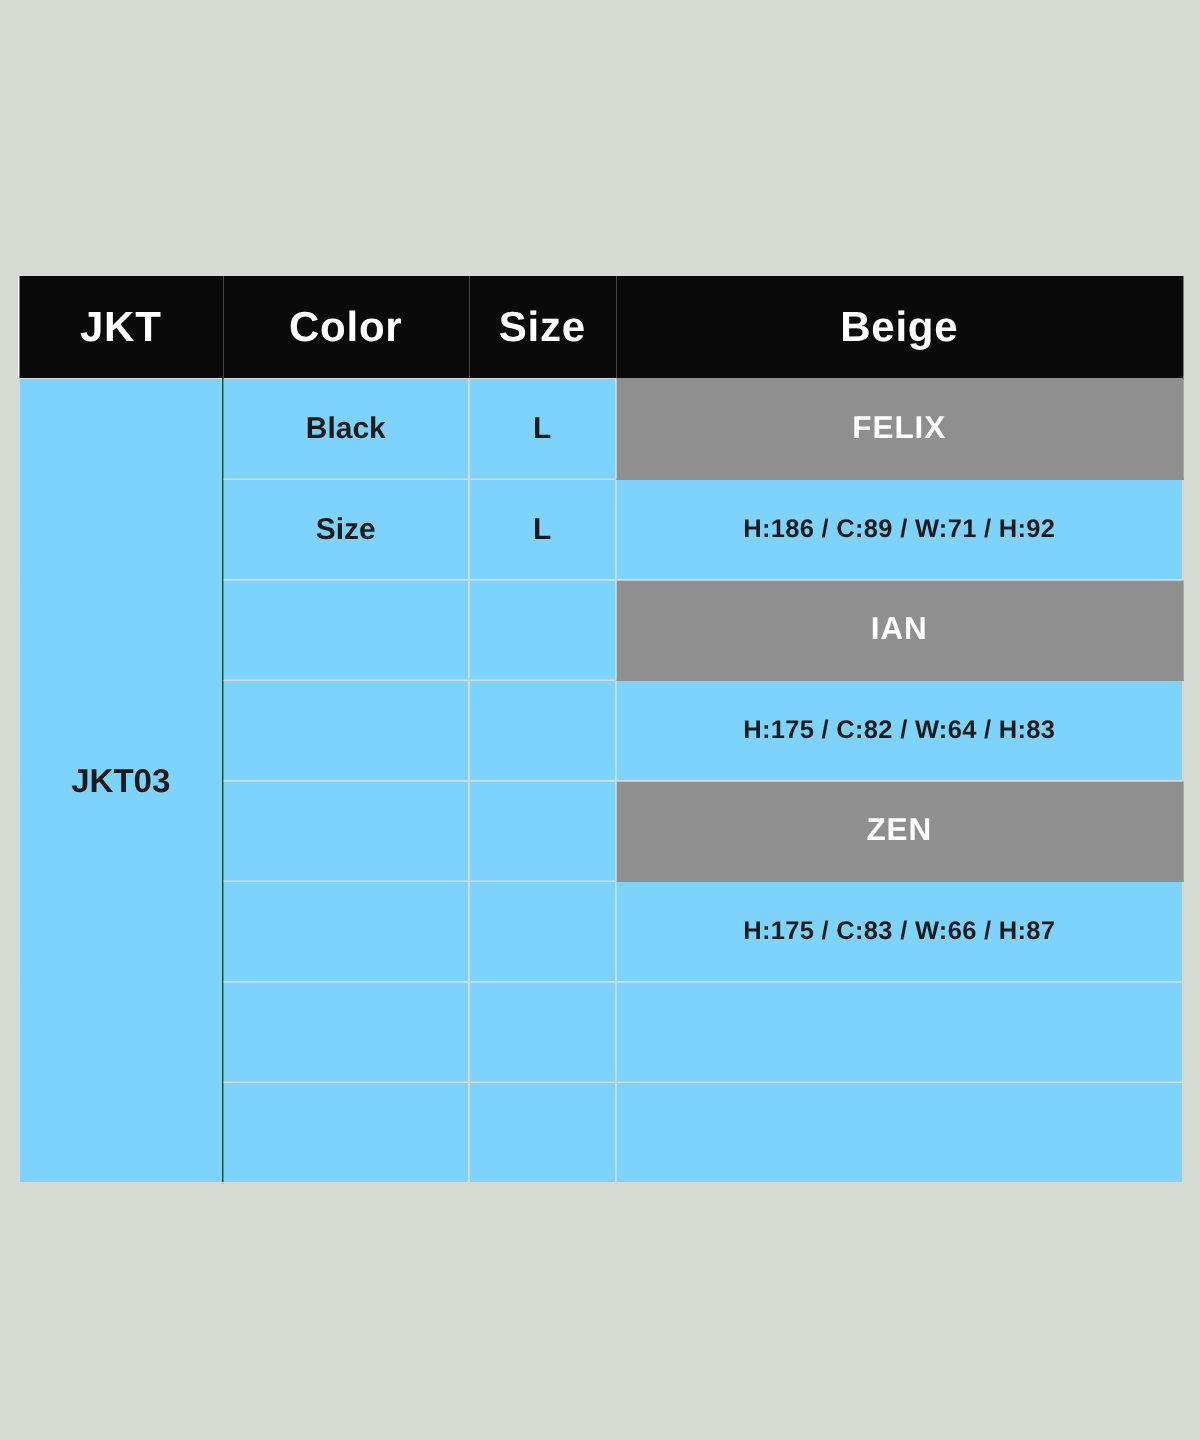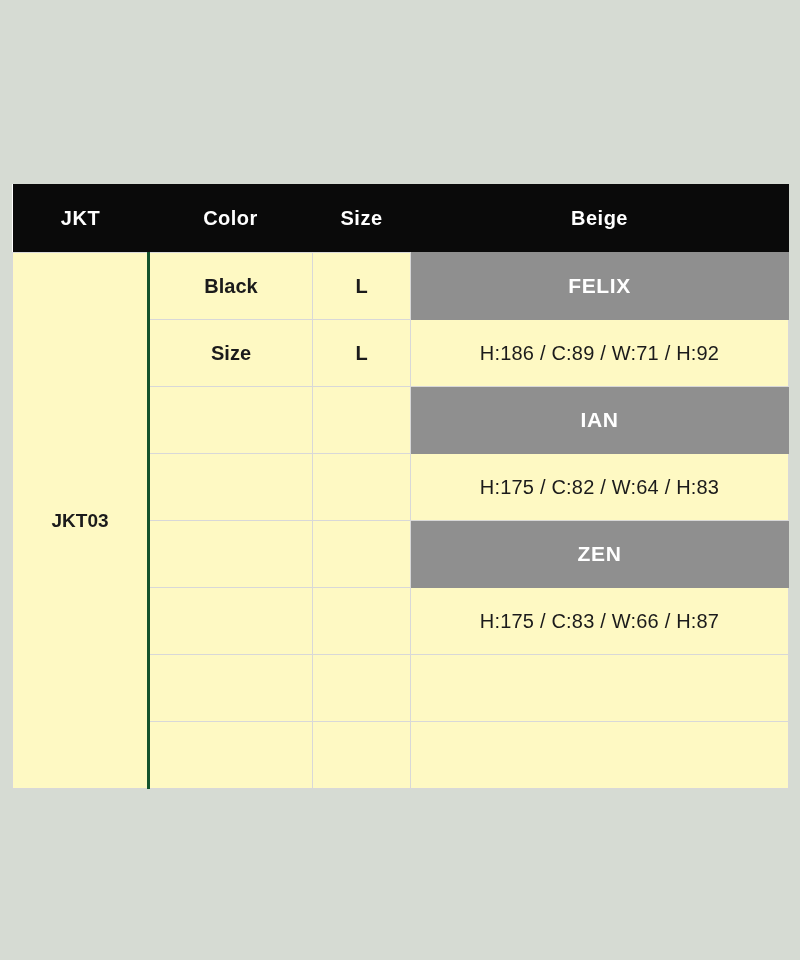--- a/index.html
+++ b/index.html
@@ -32,57 +32,57 @@
     background: #ffffff;
   }
   table.spec col.c-jkt   { width: 136px; }
   table.spec col.c-color { width: 164px; }
   table.spec col.c-size  { width: 98px; }
   table.spec col.c-models{ width: 378px; }
 
   table.spec thead th {
     background: #0a0a0a;
     color: #ffffff;
-    font-size: 20px;
+    font-size: 28px;
     font-weight: bold;
     height: 68px;
     padding: 0;
     text-align: center;
     vertical-align: middle;
     border: none;
     letter-spacing: 0.5px;
   }
   table.spec tbody td {
     border: 1px solid #d8d8d8;
     height: 66px;
     padding: 0;
     text-align: center;
     vertical-align: middle;
     font-size: 20px;
     font-weight: bold;
     color: #1b1b1b;
-    background: #fef9c3;
+    background: #7dd3fc;
   }
   table.spec tbody td.jkt-cell {
-    font-size: 19px;
+    font-size: 22px;
     border-left: 1px solid #d8d8d8;
-    border-right: 3px solid #14532d;
+    border-right: 1px solid #14532d;
   }
   table.spec tbody td.model-head {
     background: #8f8f8f;
     color: #ffffff;
     font-size: 21px;
     font-weight: bold;
     border-color: #8f8f8f;
     letter-spacing: 0.6px;
     text-align: center;
   }
   table.spec tbody td.model-meas {
-    font-size: 20px;
-    font-weight: normal;
+    font-size: 17px;
+    font-weight: bold;
     letter-spacing: 0.2px;
     margin-top: 12px;
   }
   table.spec tbody td.empty {
     color: transparent;
   }
   table.spec tbody tr:last-child td {
     border-bottom: 1px solid #d8d8d8;
   }
 </style>

